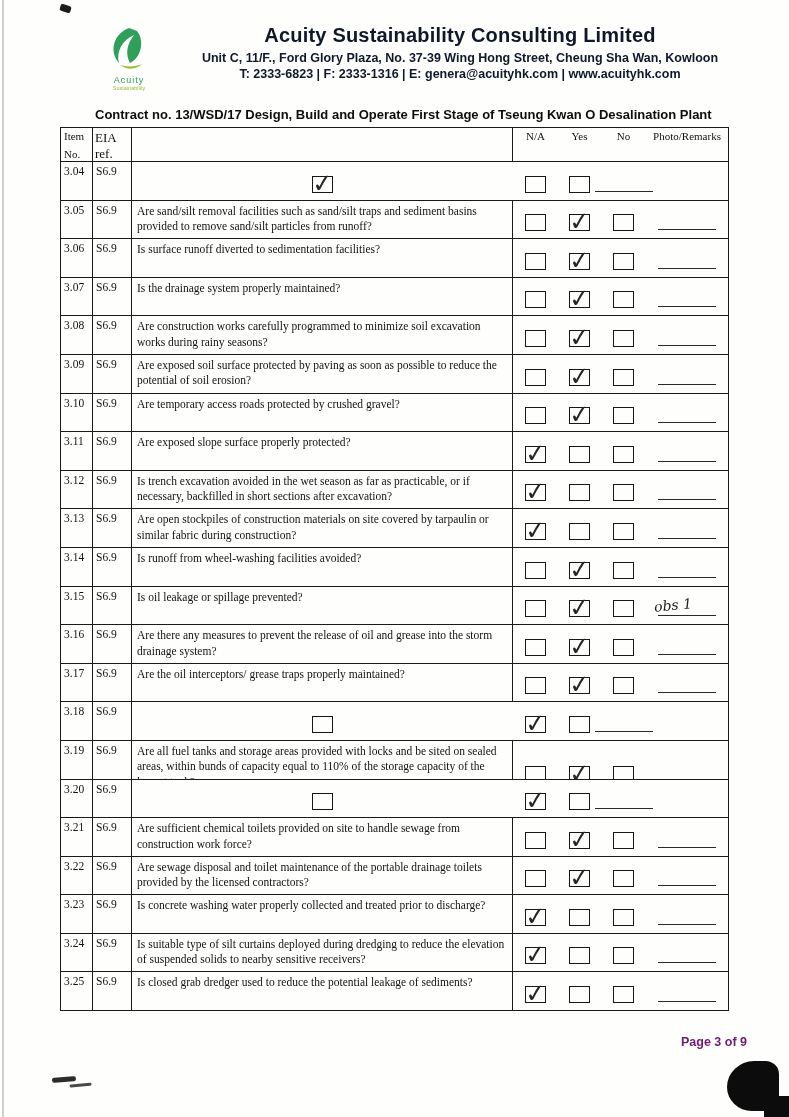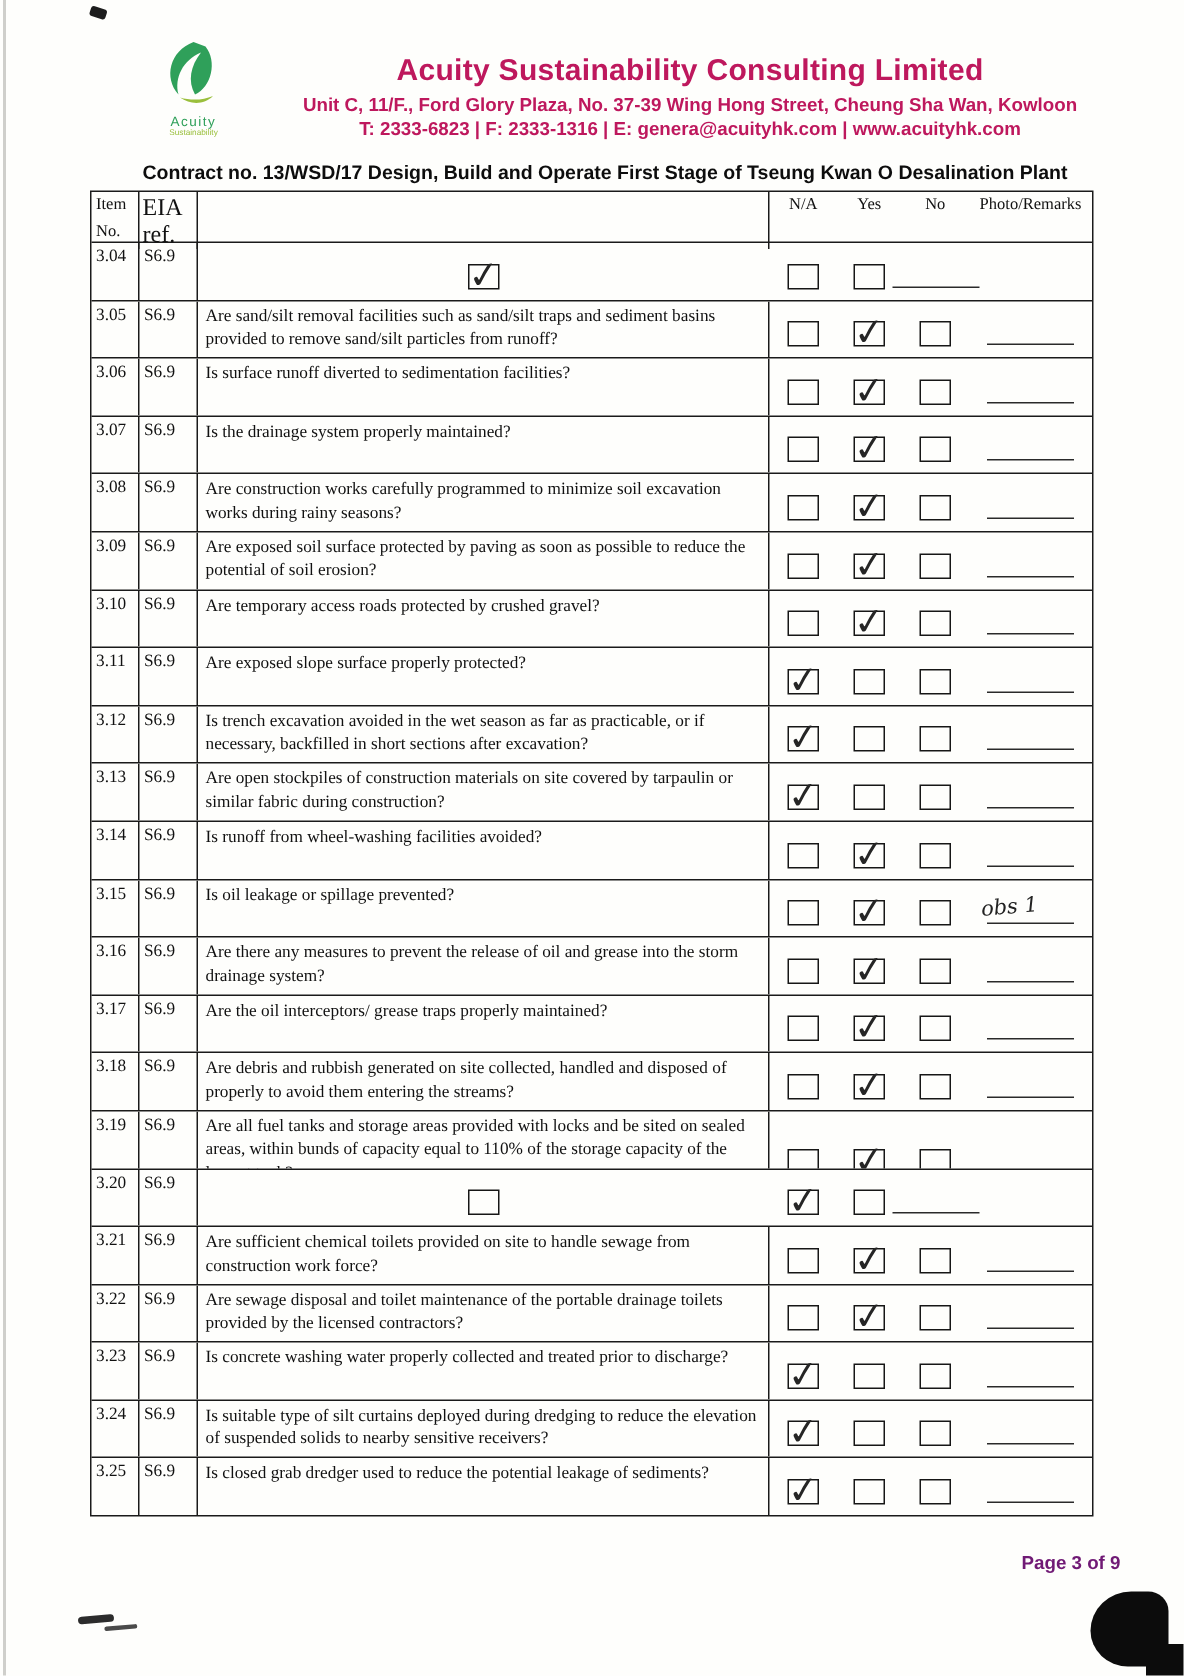--- a/index.html
+++ b/index.html
@@ -12,38 +12,38 @@
   .edge-line{position:absolute;left:2px;top:0;width:2px;height:1117px;background:#cfcfcb;}
   .art-topleft{position:absolute;left:60px;top:5px;width:11px;height:7px;background:#1d1d1d;border-radius:2px;transform:rotate(18deg);}
   .art-bottomleft{position:absolute;left:52px;top:1077px;width:24px;height:5px;background:#2c2c2c;border-radius:3px;transform:rotate(-5deg);box-shadow:16px 7px 0 -1px #4a4a4a;}
   .art-corner{position:absolute;left:727px;top:1061px;width:52px;height:50px;background:#0c0c0c;border-radius:60% 30% 10% 55%;}
   .art-corner2{position:absolute;left:764px;top:1096px;width:25px;height:21px;background:#0c0c0c;}
   
   .header{position:absolute;top:24px;left:0;width:789px;}
   .logo{position:absolute;left:100px;top:2px;width:58px;text-align:center;line-height:1;}
   .logo-name{font-family:"Liberation Sans",sans-serif;font-size:9px;color:#2fa05a;letter-spacing:1px;margin-top:1px;}
   .logo-sub{font-family:"Liberation Sans",sans-serif;font-size:5.5px;color:#9abf3c;margin-top:1px;}
-  .company-block{margin-left:160px;width:600px;text-align:center;font-family:"Liberation Sans",sans-serif;color:#be185d;margin-top:12px;}
+  .company-block{margin-left:160px;width:600px;text-align:center;font-family:"Liberation Sans",sans-serif;color:#0f172a;}
   .company-name{font-size:20px;font-weight:bold;letter-spacing:0.2px;}
   .company-address{font-size:12.5px;font-weight:600;margin-top:4px;}
   .company-contact{font-size:12.5px;font-weight:600;margin-top:2px;}
   
   .contract-title{position:absolute;top:107px;left:95px;font-family:"Liberation Sans",sans-serif;font-weight:bold;font-size:13px;color:#0d0d0d;}
   
   .table{position:absolute;top:127px;left:60px;width:667px;border:1px solid #1a1a1a;font-size:11.5px;background:#fff0;}
   .hrow,.row{display:grid;grid-template-columns:32px 39px 381px 45px 43px 45px 82px;}
   .hrow{height:33px;}
   .row{height:37.6px;border-top:1px solid #1a1a1a;overflow:hidden;}
   .c{box-sizing:border-box;}
   .c.b{border-right:1px solid #1a1a1a;}
   .hc{padding-top:2px;font-size:11px;}
   .hc.center{text-align:center;}
   .item-hdr span{display:block;padding-left:3px;}
   .item-hdr span:last-child{margin-top:6px;}
-  .eia-hdr{padding-left:2px;font-size:16px;}
+  .eia-hdr{padding-left:2px;font-size:13px;}
   .itemc{padding:3px 2px 0 3px;}
   .eiac{padding:3px 2px 0 3px;}
   .q{padding:3px 5px 0 5px;line-height:1.35;}
   .chk{display:flex;justify-content:center;align-items:flex-end;padding-bottom:7px;}
   .box{position:relative;width:19px;height:15px;border:1.6px solid #161616;}
   .box.checked::after{
     content:"✓";position:absolute;left:-1px;bottom:-4px;font-size:25px;line-height:1;
     font-family:"DejaVu Sans",sans-serif;color:#252525;transform:rotate(-6deg);
   }
   .remarksc{display:flex;flex-direction:column;justify-content:flex-end;align-items:center;padding-bottom:8px;}
@@ -356,21 +356,20 @@
         </div>
     <div class="c remarksc">
 
       <span class="remark-line"></span>
     </div>
   </div>
 
   <div class="row">
     <div class="c b itemc">3.18</div>
     <div class="c b eiac">S6.9</div>
-    <div class="c b q">Are debris and rubbish generated on site collected, handled and disposed of properly to avoid them entering the streams?</div>
     <div class="c chk">
           <span class="box"></span>
         </div>
     <div class="c chk">
           <span class="box checked"></span>
         </div>
     <div class="c chk">
           <span class="box"></span>
         </div>
     <div class="c remarksc">

